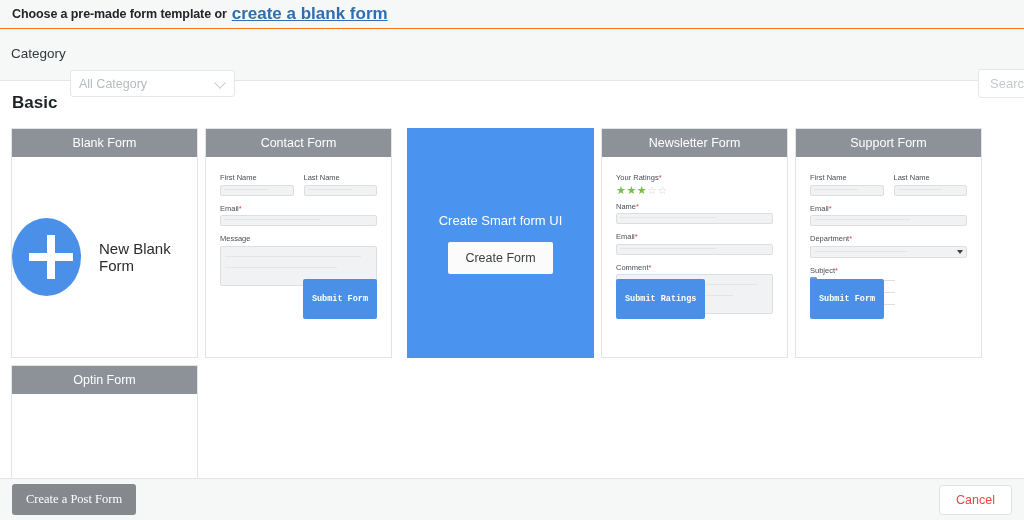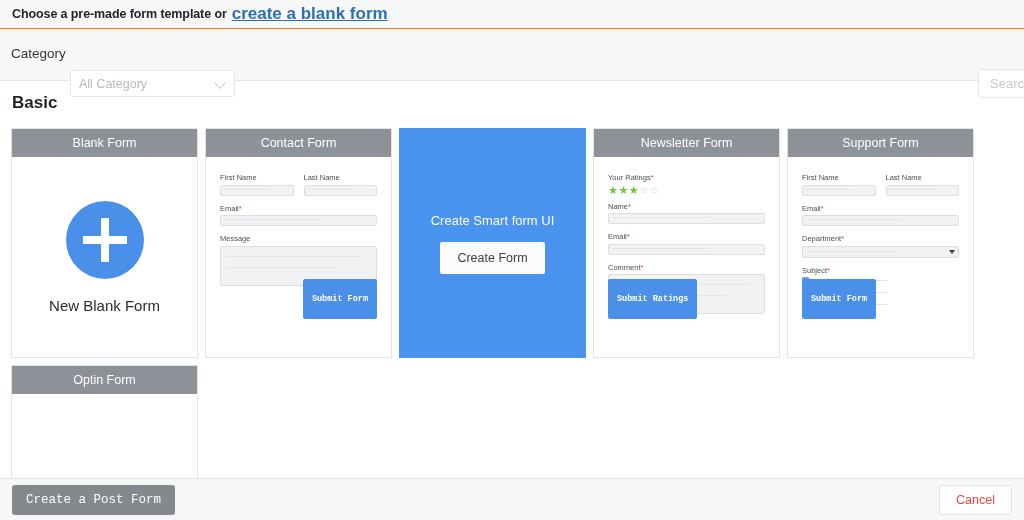--- a/index.html
+++ b/index.html
@@ -165,21 +165,21 @@
   }
   .card-body {
     flex: 1;
     position: relative;
     overflow: hidden;
   }
 
   
   .blank-inner {
     display: flex;
-    flex-direction: column;
+    flex-direction: row;
     align-items: center;
     justify-content: center;
     height: 100%;
     gap: 18px;
   }
   .plus-circle {
     width: 78px;
     height: 78px;
     border-radius: 50%;
     background: #4a90e8;
@@ -333,20 +333,21 @@
   }
 
   
   .card-hover {
     background: #4a94ef;
     border-color: #4a94ef;
     align-items: center;
     justify-content: center;
     display: flex;
     gap: 14px;
+    margin-left: 8px;
   }
   .hover-title {
     font-size: 13px;
     color: #ffffff;
   }
   .hover-btn {
     background: #fbfbfb;
     color: #3c4043;
     font-size: 12.5px;
     border: none;
@@ -370,21 +371,21 @@
     justify-content: space-between;
     padding: 0 12px;
   }
   .btn-post {
     background: #85888d;
     color: #ffffff;
     font-size: 12.5px;
     border: none;
     border-radius: 3px;
     padding: 8px 14px;
-    font-family: Liberation Mono, monospace;
+    font-family: Liberation Serif, serif;
     cursor: pointer;
   }
   .btn-cancel {
     background: #ffffff;
     color: #ef4444;
     font-size: 12.5px;
     border: 1px solid #e0e2e4;
     border-radius: 3px;
     padding: 7px 16px;
     font-family: "Liberation Sans", sans-serif;

